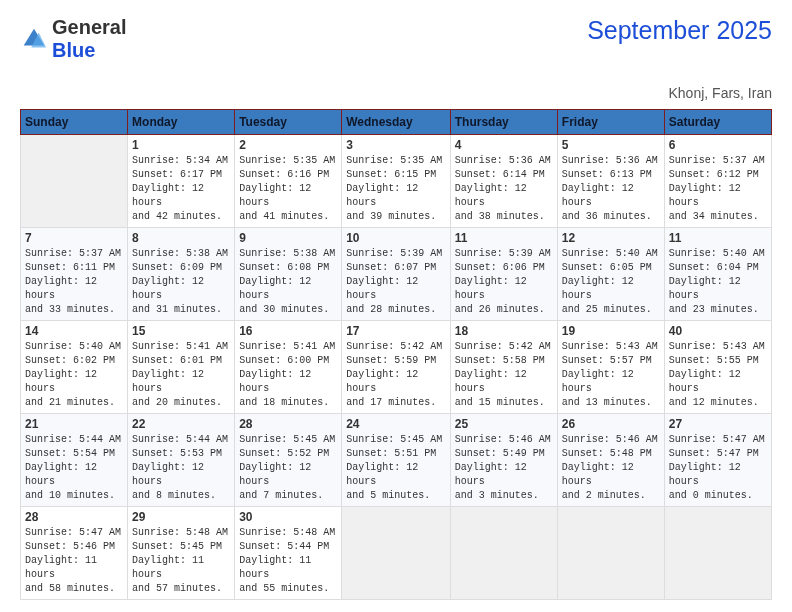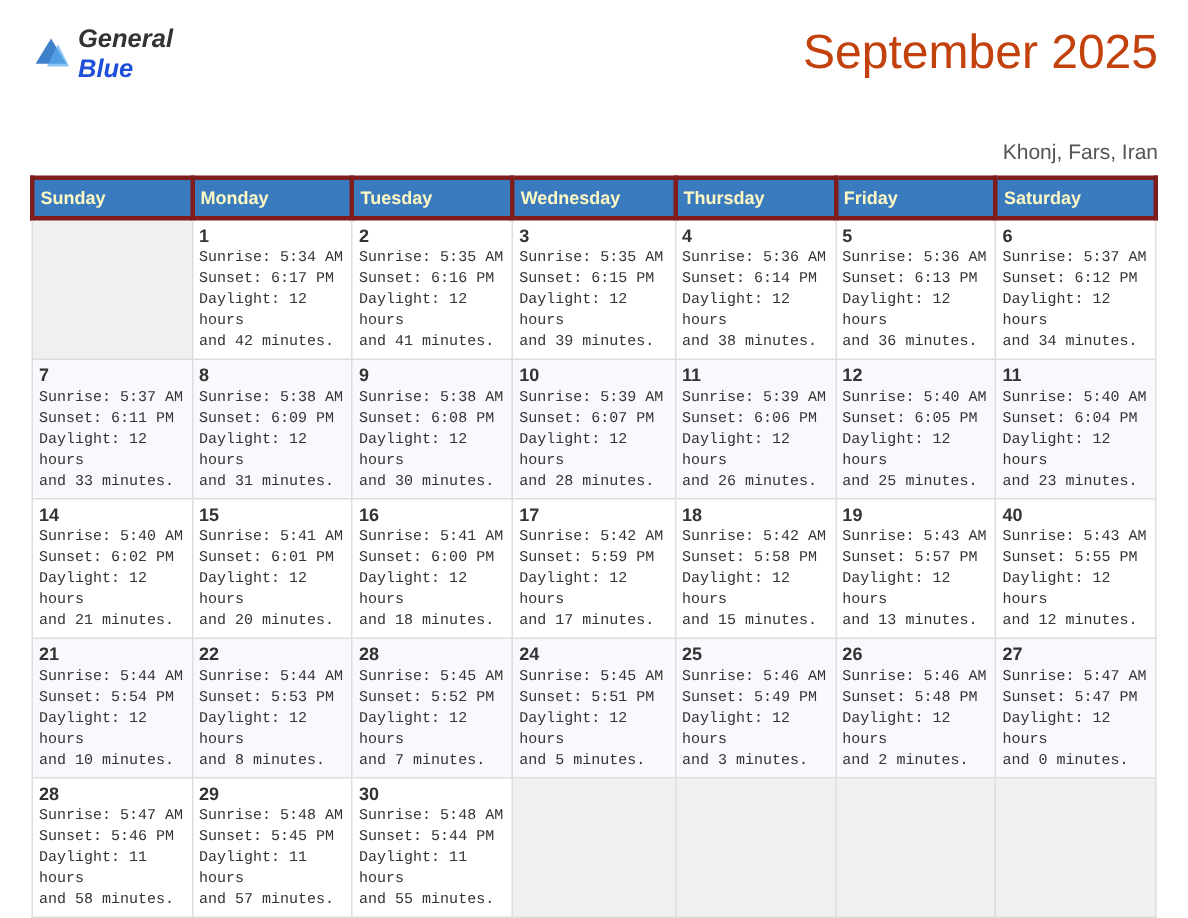--- a/index.html
+++ b/index.html
@@ -28,42 +28,42 @@
       gap: 4px;
     }
     .logo-icon {
       width: 28px;
       height: 28px;
     }
     .title-block {
       text-align: right;
     }
     .month-year {
-      font-size: 32px;
+      font-size: 25px;
       font-weight: normal;
-      color: #c2410c;
+      color: #1d4ed8;
     }
     .location {
       font-size: 14px;
       color: #555;
       margin-top: 40px;
     }
     .calendar {
       width: 100%;
       border-collapse: collapse;
       border: 1px solid #ccc;
     }
     .calendar th {
       background-color: #3a7abf;
-      color: #fef9c3;
+      color: #0f172a;
       font-size: 12px;
       font-weight: bold;
       padding: 5px 4px;
       text-align: left;
-      border: 3px solid #7f1d1d;
+      border: 1px solid #7f1d1d;
     }
     .calendar td {
       vertical-align: top;
       border: 1px solid #ddd;
       padding: 3px 4px;
       width: 113px;
       min-height: 80px;
       background: #fff;
       font-size: 10px;
       color: #333;
@@ -93,21 +93,21 @@
 <body>
 
 <div class="page">
   <div class="header">
     <div class="logo">
       <svg class="logo-icon" viewBox="0 0 30 30">
         <polygon points="15,4 26,22 4,22" fill="#1a6bbf" opacity="0.85"></polygon>
         <polygon points="20,8 28,24 12,24" fill="#5aabee" opacity="0.7"></polygon>
       </svg>
       <div>
-        <div style="font-size:17px; font-weight:bold; line-height:1.15;font-style:italic;">
+        <div style="font-size:20px; font-weight:bold; line-height:1.15;">
           <span style="color:#333;">General</span><br>
           <span style="color:#1d4ed8;">Blue</span>
         </div>
       </div>
     </div>
     <div class="title-block">
       <div class="month-year">September 2025</div>
       <div class="location">Khonj, Fars, Iran</div>
     </div>
   </div>

